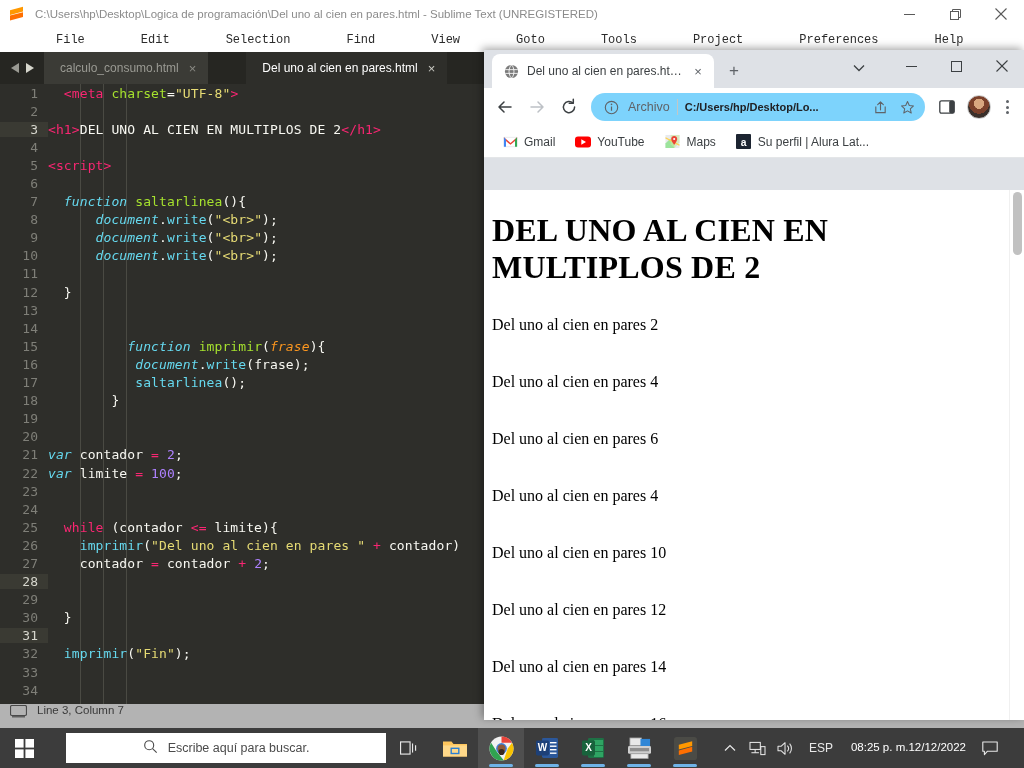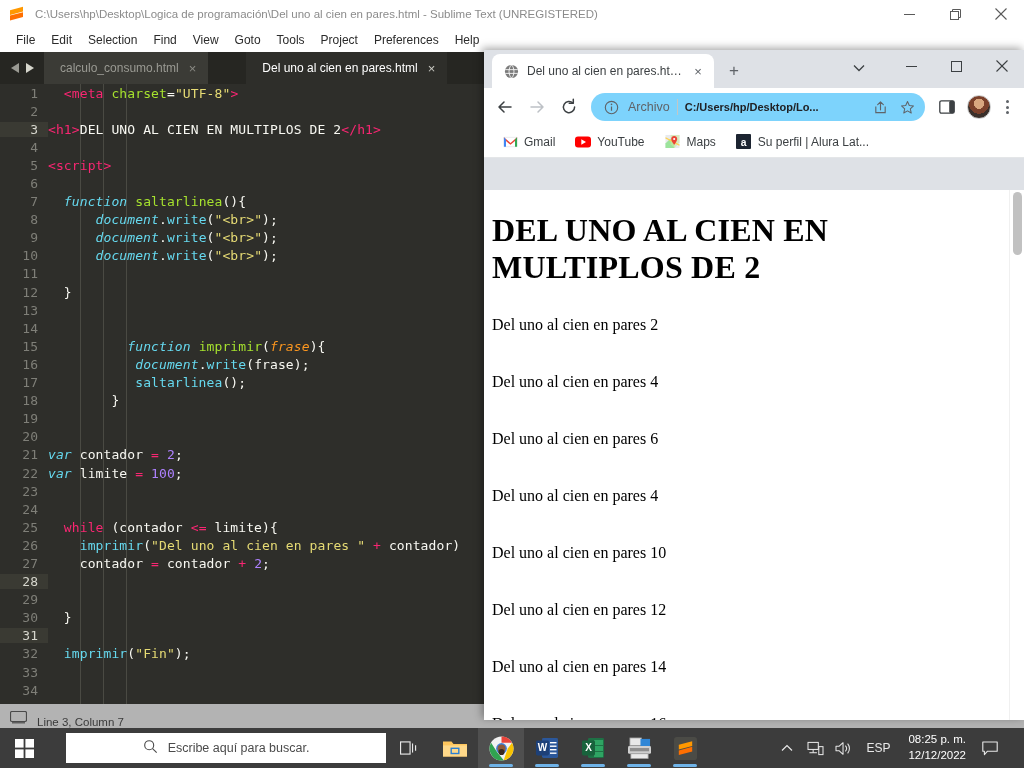--- a/index.html
+++ b/index.html
@@ -31,21 +31,22 @@
   .st-wincontrols div{
     width:46px; height:28px; display:flex; align-items:center; justify-content:center;
     color:#5a5a5a;
   }
   .st-menubar{
     height:24px; background:#ffffff; display:flex; align-items:center;
     padding-left:8px;
   }
   .st-menuitem{
     font-size:12px; color:#2b2b2b; padding:3px 8px; white-space:nowrap;
-    font-family:Liberation Sans, sans-serif;
+    font-family:Liberation Mono, monospace;
+    margin-left:40px;
   }
 
   .st-tabbar{
     height:32px; background:#262622; display:flex; align-items:flex-end;
     position:relative;
   }
   .st-navarrows{
     width:44px; height:32px; display:flex; align-items:center; justify-content:center;
     gap:5px; background:#262622;
   }
@@ -93,21 +94,21 @@
   .t-op{ color:#f92672; }
   .t-param{ color:#fd971f; font-style:italic; }
   .t-punc{ color:#f8f8f2; }
 
   .indent-guide{
     position:absolute; width:1px; background:#4a4a43; top:0; bottom:0;
   }
 
   .st-statusbar{
     position:absolute; left:0; top:704px; width:1024px; height:24px;
-    background:#b3b3b3; display:flex; align-items:flex-end; padding-left:10px; gap:10px;
+    background:#b3b3b3; display:flex; align-items:flex-start; padding-left:10px; gap:10px;
   }
   .st-status-text{ font-size:11.5px; color:#3a3a3a; font-family:"Liberation Sans", sans-serif; }
 
   
   #chrome-window{
     position:absolute; left:484px; top:50px; width:540px; height:670px;
     background:#dee1e6; box-shadow:-2px -2px 8px rgba(0,0,0,.35);
     overflow:hidden;
   }
   .ch-tabstrip{
@@ -219,21 +220,21 @@
   .tb-icon.running::after{
     content:""; position:absolute; bottom:1px; left:11px; width:24px; height:3px;
     background:#6fb3e8; border-radius:2px;
   }
   .tb-tray{
     margin-left:auto; display:flex; align-items:center; height:40px; padding-right:20px; gap:2px;
   }
   .tray-ico{ width:26px;height:40px;display:flex;align-items:center;justify-content:center;color:#e8e8e8;}
   .tray-lang{ font-size:12px;color:#e8e8e8;padding:0 8px;font-family:"Liberation Sans", sans-serif;}
   .tray-clock{
-    display:flex;flex-direction:column;align-items:center;justify-content:center;
+    display:flex;flex-direction:row;align-items:center;justify-content:center;
     font-size:11.5px;color:#ffffff;line-height:1.35;padding:0 8px;
     font-family:"Liberation Sans", sans-serif;
   }
   .tray-action{ width:28px;height:40px;display:flex;align-items:center;justify-content:center;color:#e8e8e8;}
 </style>
 </head>
 <body>
 
 <div id="sublime-window">
 

